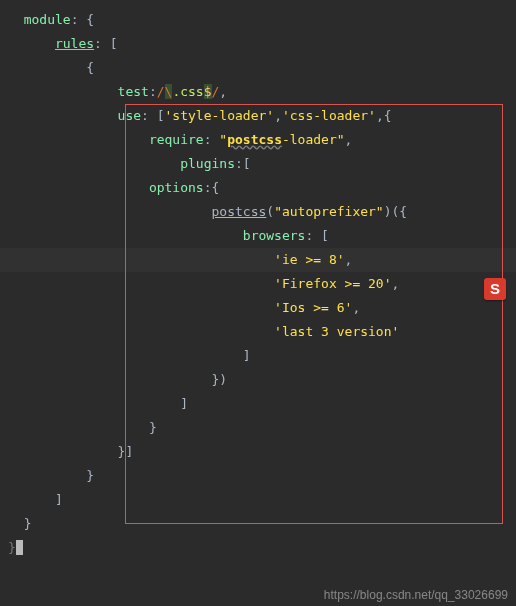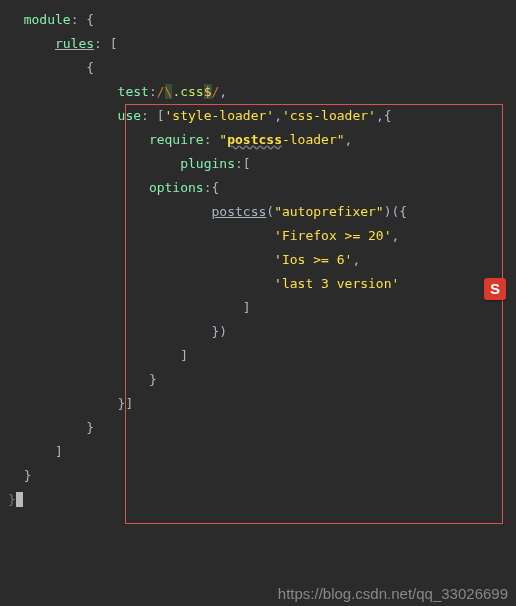--- a/index.html
+++ b/index.html
@@ -36,21 +36,21 @@
     .cursor-line {
       background: rgba(160,160,160,0.06);
       margin-left: -8px;
       padding-left: 8px;
     }
     .watermark {
       position: absolute;
       bottom: 4px;
       right: 8px;
       color: #888;
-      font-size: 15px;
+      font-size: 12px;
       font-family: Arial, sans-serif;
     }
     .s-icon {
       position: absolute;
       right: 10px;
       top: 278px;
       width: 22px;
       height: 22px;
       background: #d93a2b;
       border-radius: 3px;
@@ -88,21 +88,23 @@
 <div class="line">              <span class="prop">use</span><span class="punct">: [</span><span class="str">'style-loader'</span><span class="punct">,</span><span class="str">'css-loader'</span><span class="punct">,{</span></div>
 
 <div class="line">                  <span class="prop">require</span><span class="punct">: </span><span class="str">"</span><span class="str wavy">postcss</span><span class="str">-loader"</span><span class="punct">,</span></div>
 
 <div class="line">                      <span class="prop">plugins</span><span class="punct">:[</span></div>
 
 <div class="line">                  <span class="prop">options</span><span class="punct">:{</span></div>
 
 <div class="line">                          <span class="underline">postcss</span><span class="punct">(</span><span class="str">"autoprefixer"</span><span class="punct">)({</span></div>
 
+<div class="line">                              <span class="prop">browsers</span><span class="punct">: [</span></div>
 
+<div class="line cursor-line">                                  <span class="str">'ie &gt;= 8'</span><span class="punct">,</span></div>
 
 <div class="line">                                  <span class="str">'Firefox &gt;= 20'</span><span class="punct">,</span></div>
 
 
 
 <div class="line">                                  <span class="str">'Ios &gt;= 6'</span><span class="punct">,</span></div>
 
 <div class="line">                                  <span class="str">'last 3 version'</span></div>
 
 <div class="line">                              <span class="punct">]</span></div>

